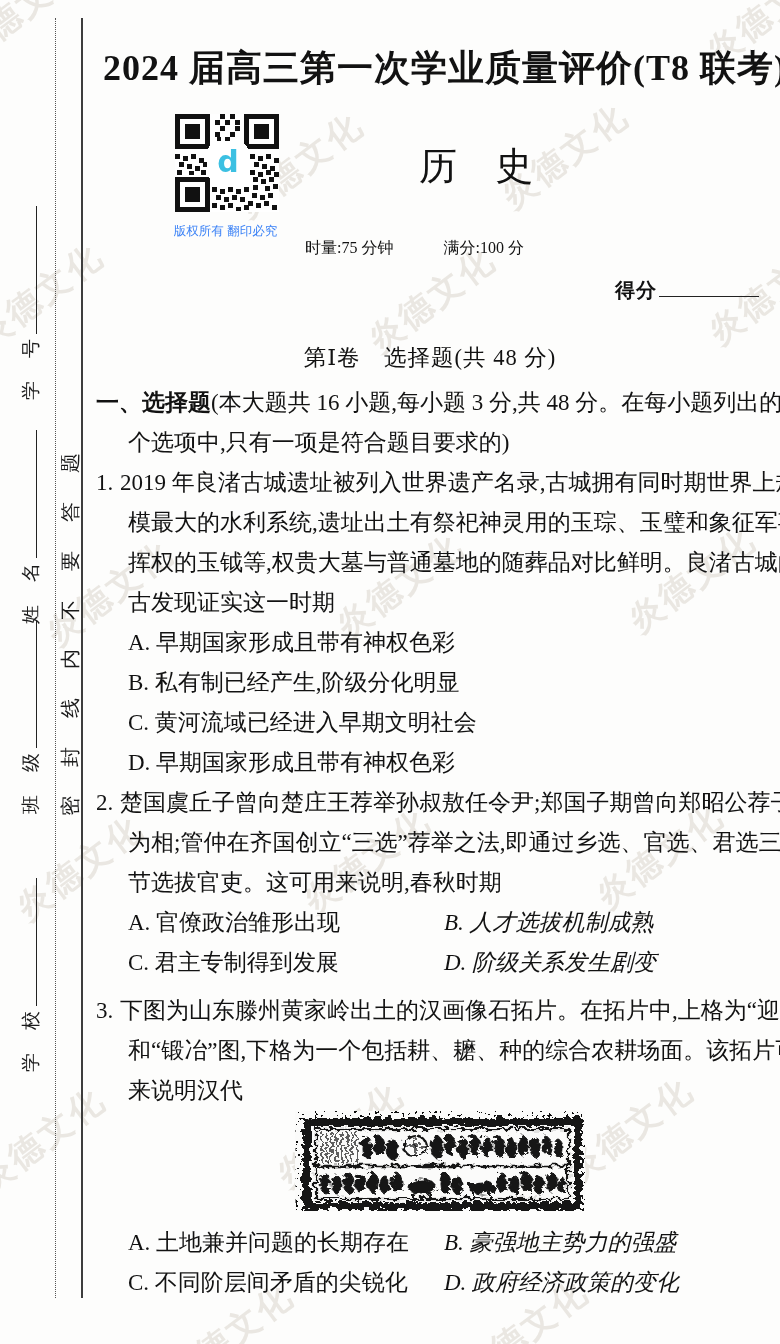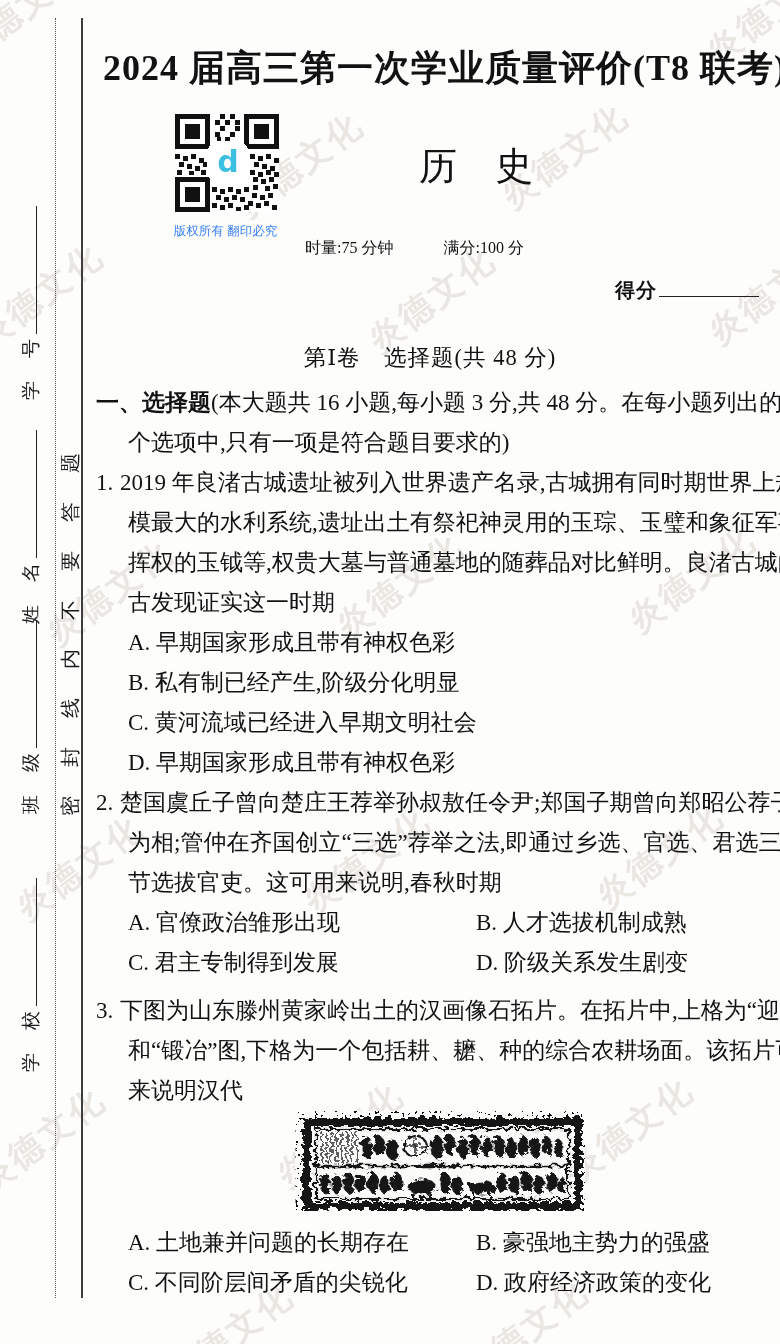--- a/index.html
+++ b/index.html
@@ -54,21 +54,21 @@
     font-size:22.5px;font-weight:normal;letter-spacing:1px;
   }
   .intro{position:absolute;left:96px;top:383px;width:672px;font-size:23px;}
   .qline{height:40px;line-height:40px;white-space:nowrap;position:relative;}
   .indent{padding-left:32px;}
   .lead-bold{font-family:Liberation Mono, monospace;font-weight:bold;}
   
   .question{position:absolute;left:96px;width:672px;font-size:23px;}
   .q1{top:463px;} .q2{top:783px;} .q3{top:991px;}
   .qnum{display:inline-block;width:24px;}
-  .col2{position:absolute;left:380px;top:0;}
+  .col2{position:absolute;left:348px;top:0;font-style:italic;}
   .img-row{height:112px;padding-left:199px;}
   
   .page-footer{
     position:absolute;left:96px;top:1362px;width:668px;text-align:center;
     font-size:20.5px;letter-spacing:1px;
   }
 </style>
 </head>
 <body>
 

